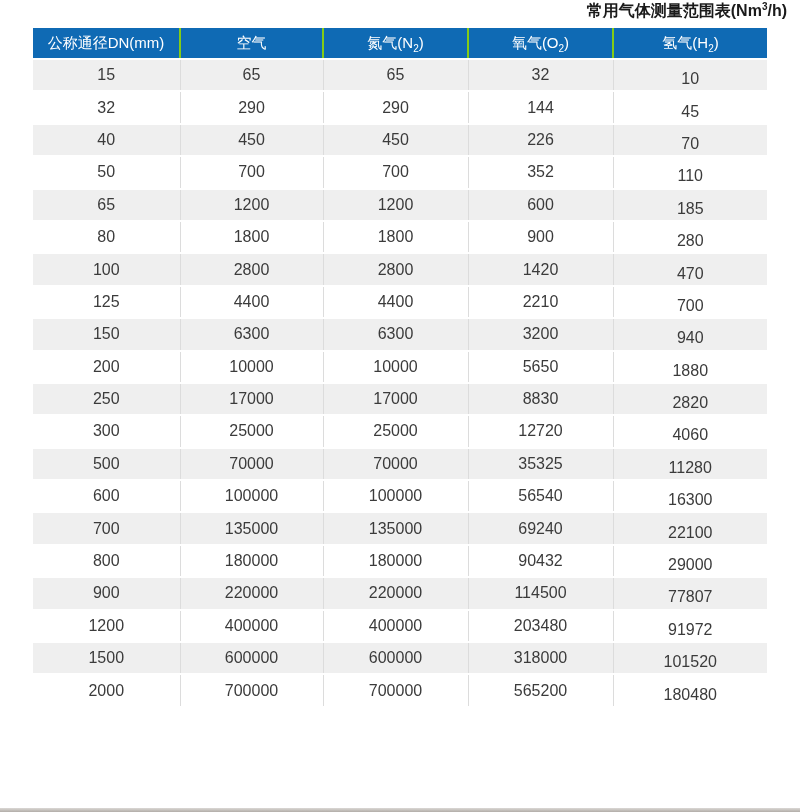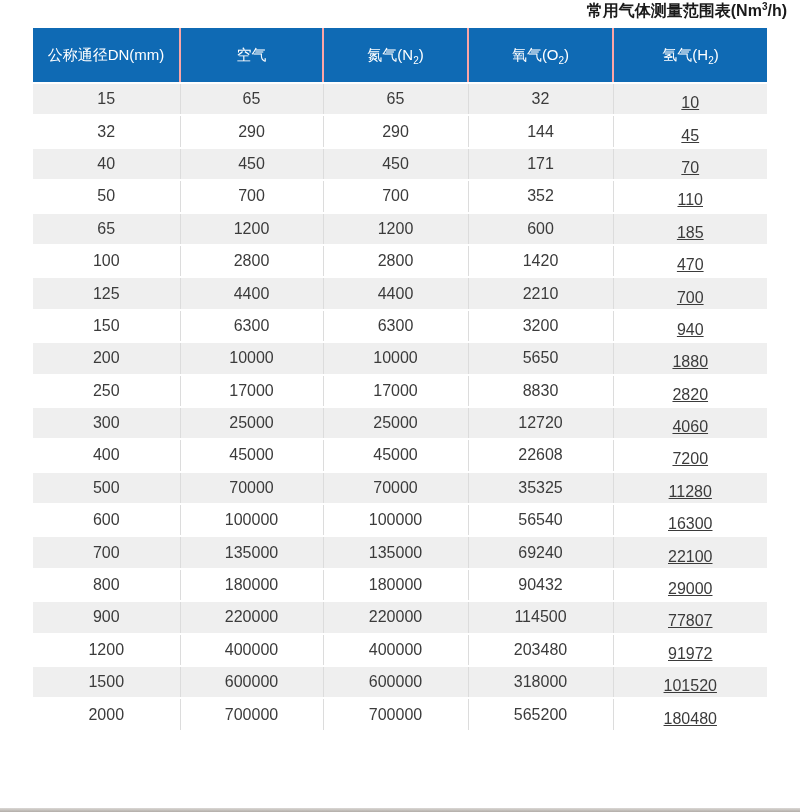--- a/index.html
+++ b/index.html
@@ -39,26 +39,26 @@
     width: 734px;
     border-collapse: collapse;
     table-layout: fixed;
   }
   table.gas-table thead th {
     background: var(--header-bg, #0f6ab4);
     color: var(--header-text, #ffffff);
     font-size: 15px;
     font-weight: 400;
     height: 30px;
-    padding: 12px;
+    padding: 0;
     text-align: center;
     border-bottom: 2px solid #ffffff;
   }
   table.gas-table thead th + th {
-    border-left: 2px solid #fca5a5;
+    border-left: 2px solid #84cc16;
   }
   table.gas-table thead th sub {
     font-size: 10px;
     line-height: 0;
   }
   table.gas-table tbody td {
     height: 30.4px;
     padding: 0;
     text-align: center;
     vertical-align: middle;
@@ -72,21 +72,20 @@
   table.gas-table tbody tr:nth-child(odd) {
     background: var(--row-alt-bg, #efefef);
   }
   table.gas-table tbody tr:nth-child(even) {
     background: #ffffff;
   }
   
   table.gas-table tbody td:last-child span {
     display: inline-block;
     transform: translateY(4px);
-    text-decoration: underline;
   }
   .bottom-bar {
     position: absolute;
     left: 0;
     bottom: 0;
     width: 800px;
     height: 4px;
     background: linear-gradient(to bottom, #dbd8d5, var(--bottom-bar, #b2ada8));
   }
 </style>
@@ -128,38 +127,45 @@
           <td><span>32</span></td>
           <td><span>290</span></td>
           <td><span>290</span></td>
           <td><span>144</span></td>
           <td><span>45</span></td>
         </tr>
         <tr>
           <td><span>40</span></td>
           <td><span>450</span></td>
           <td><span>450</span></td>
-          <td><span>171</span></td>
+          <td><span>226</span></td>
           <td><span>70</span></td>
         </tr>
         <tr>
           <td><span>50</span></td>
           <td><span>700</span></td>
           <td><span>700</span></td>
           <td><span>352</span></td>
           <td><span>110</span></td>
         </tr>
         <tr>
           <td><span>65</span></td>
           <td><span>1200</span></td>
           <td><span>1200</span></td>
           <td><span>600</span></td>
           <td><span>185</span></td>
         </tr>
         <tr>
+          <td><span>80</span></td>
+          <td><span>1800</span></td>
+          <td><span>1800</span></td>
+          <td><span>900</span></td>
+          <td><span>280</span></td>
+        </tr>
+        <tr>
           <td><span>100</span></td>
           <td><span>2800</span></td>
           <td><span>2800</span></td>
           <td><span>1420</span></td>
           <td><span>470</span></td>
         </tr>
         <tr>
           <td><span>125</span></td>
           <td><span>4400</span></td>
           <td><span>4400</span></td>
@@ -188,27 +194,20 @@
           <td><span>2820</span></td>
         </tr>
         <tr>
           <td><span>300</span></td>
           <td><span>25000</span></td>
           <td><span>25000</span></td>
           <td><span>12720</span></td>
           <td><span>4060</span></td>
         </tr>
         <tr>
-          <td><span>400</span></td>
-          <td><span>45000</span></td>
-          <td><span>45000</span></td>
-          <td><span>22608</span></td>
-          <td><span>7200</span></td>
-        </tr>
-        <tr>
           <td><span>500</span></td>
           <td><span>70000</span></td>
           <td><span>70000</span></td>
           <td><span>35325</span></td>
           <td><span>11280</span></td>
         </tr>
         <tr>
           <td><span>600</span></td>
           <td><span>100000</span></td>
           <td><span>100000</span></td>

